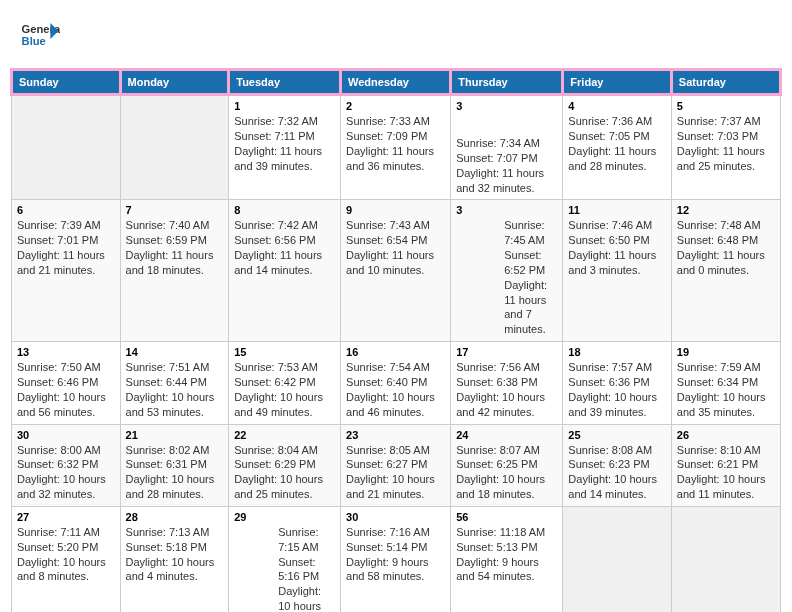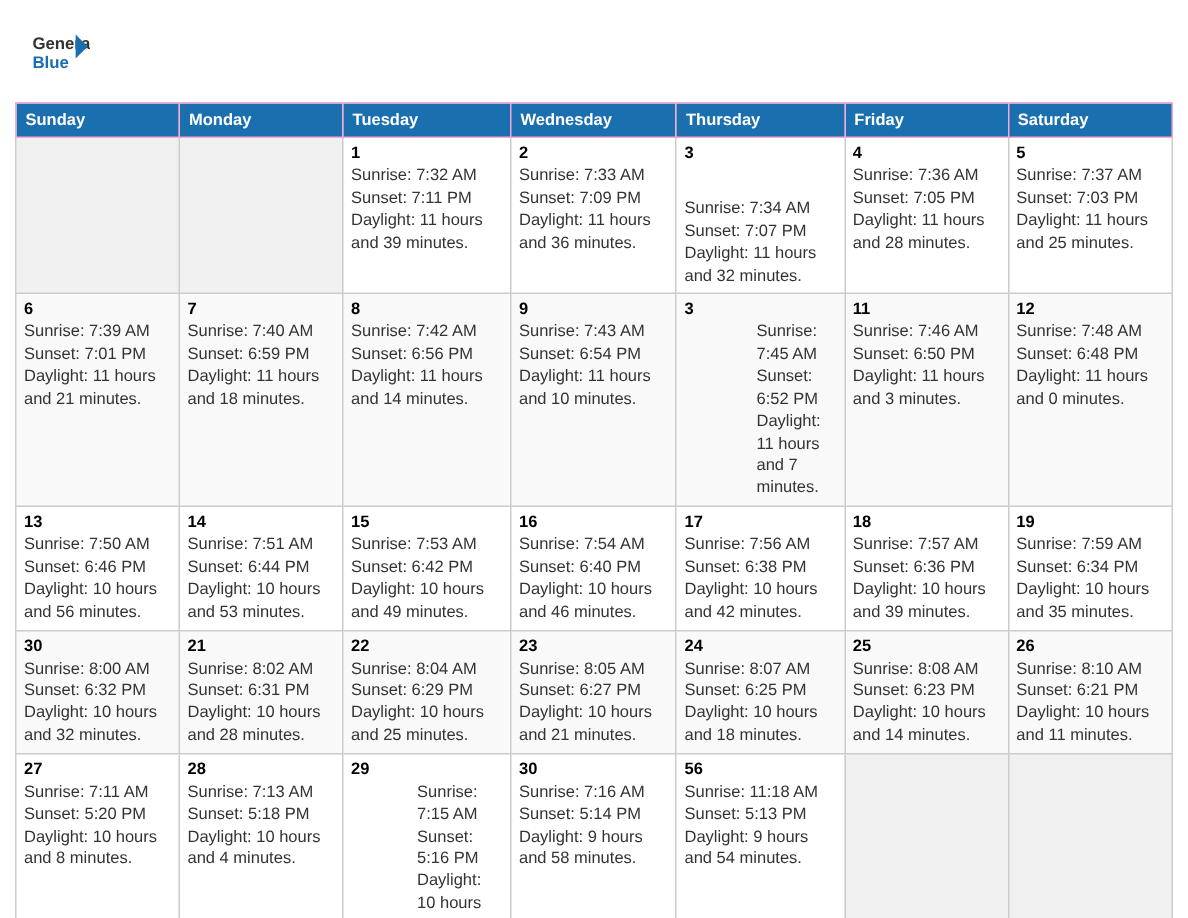--- a/index.html
+++ b/index.html
@@ -46,21 +46,21 @@
       border-collapse: collapse;
       font-size: 10px;
     }
     .calendar th {
       background: #1a6faf;
       color: #fff;
       text-align: left;
       padding: 5px 6px;
       font-size: 11px;
       font-weight: bold;
-      border: 1px solid #f9a8d4;
+      border: 3px solid #f9a8d4;
     }
     .calendar td {
       border: 1px solid #ccc;
       vertical-align: top;
       padding: 4px 5px;
       width: 113px;
       min-height: 70px;
       background: #fff;
     }
     .calendar td.empty {

